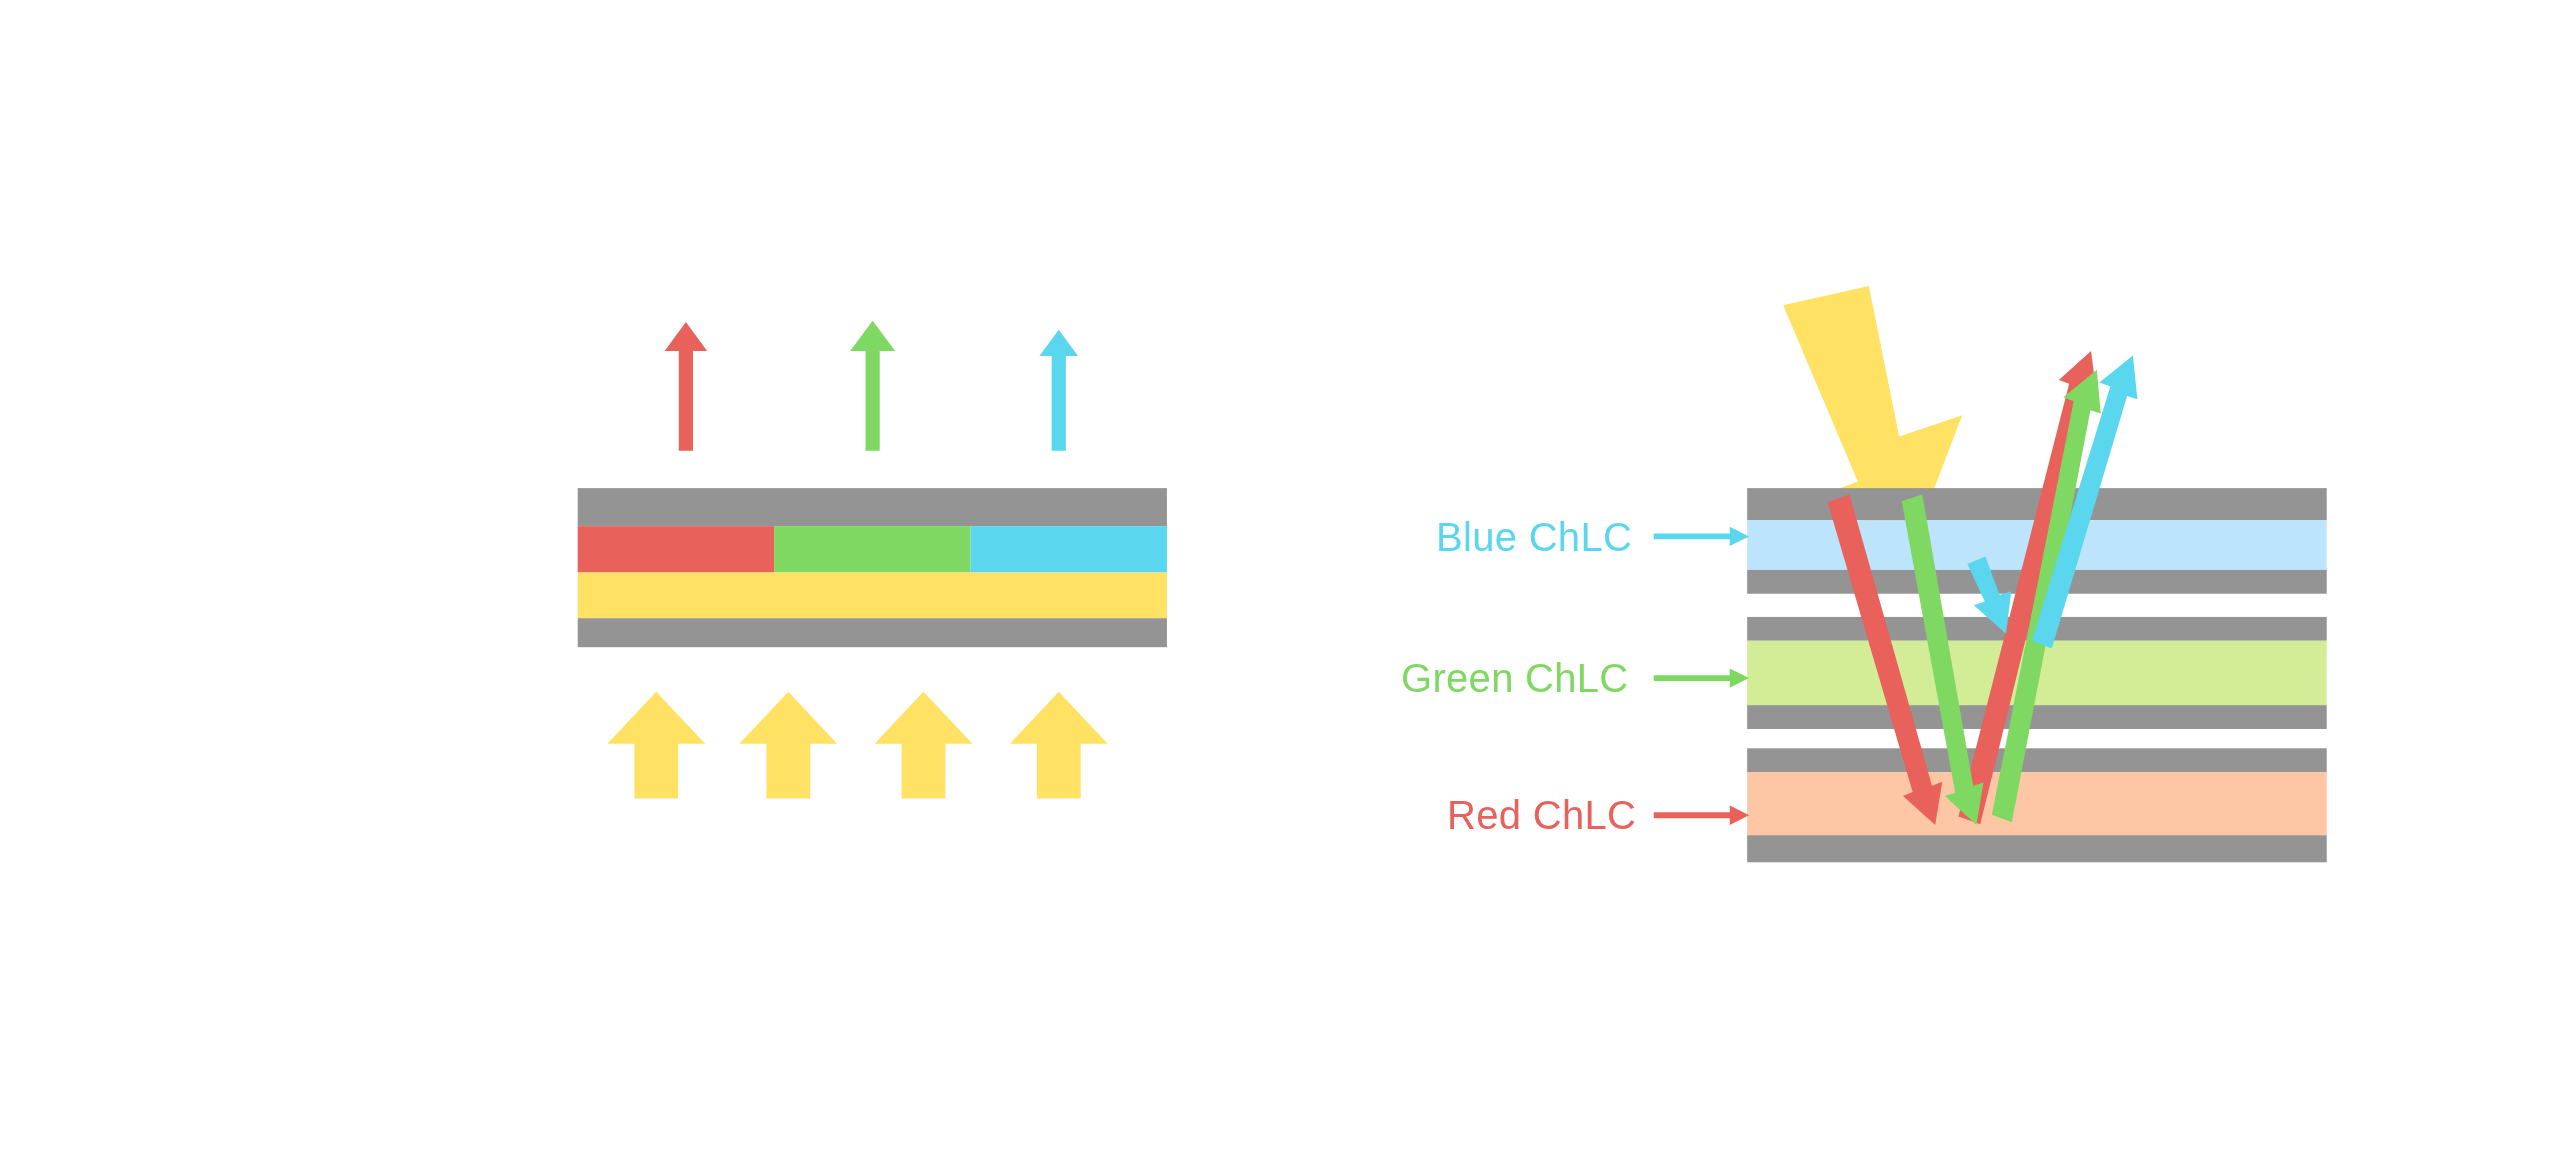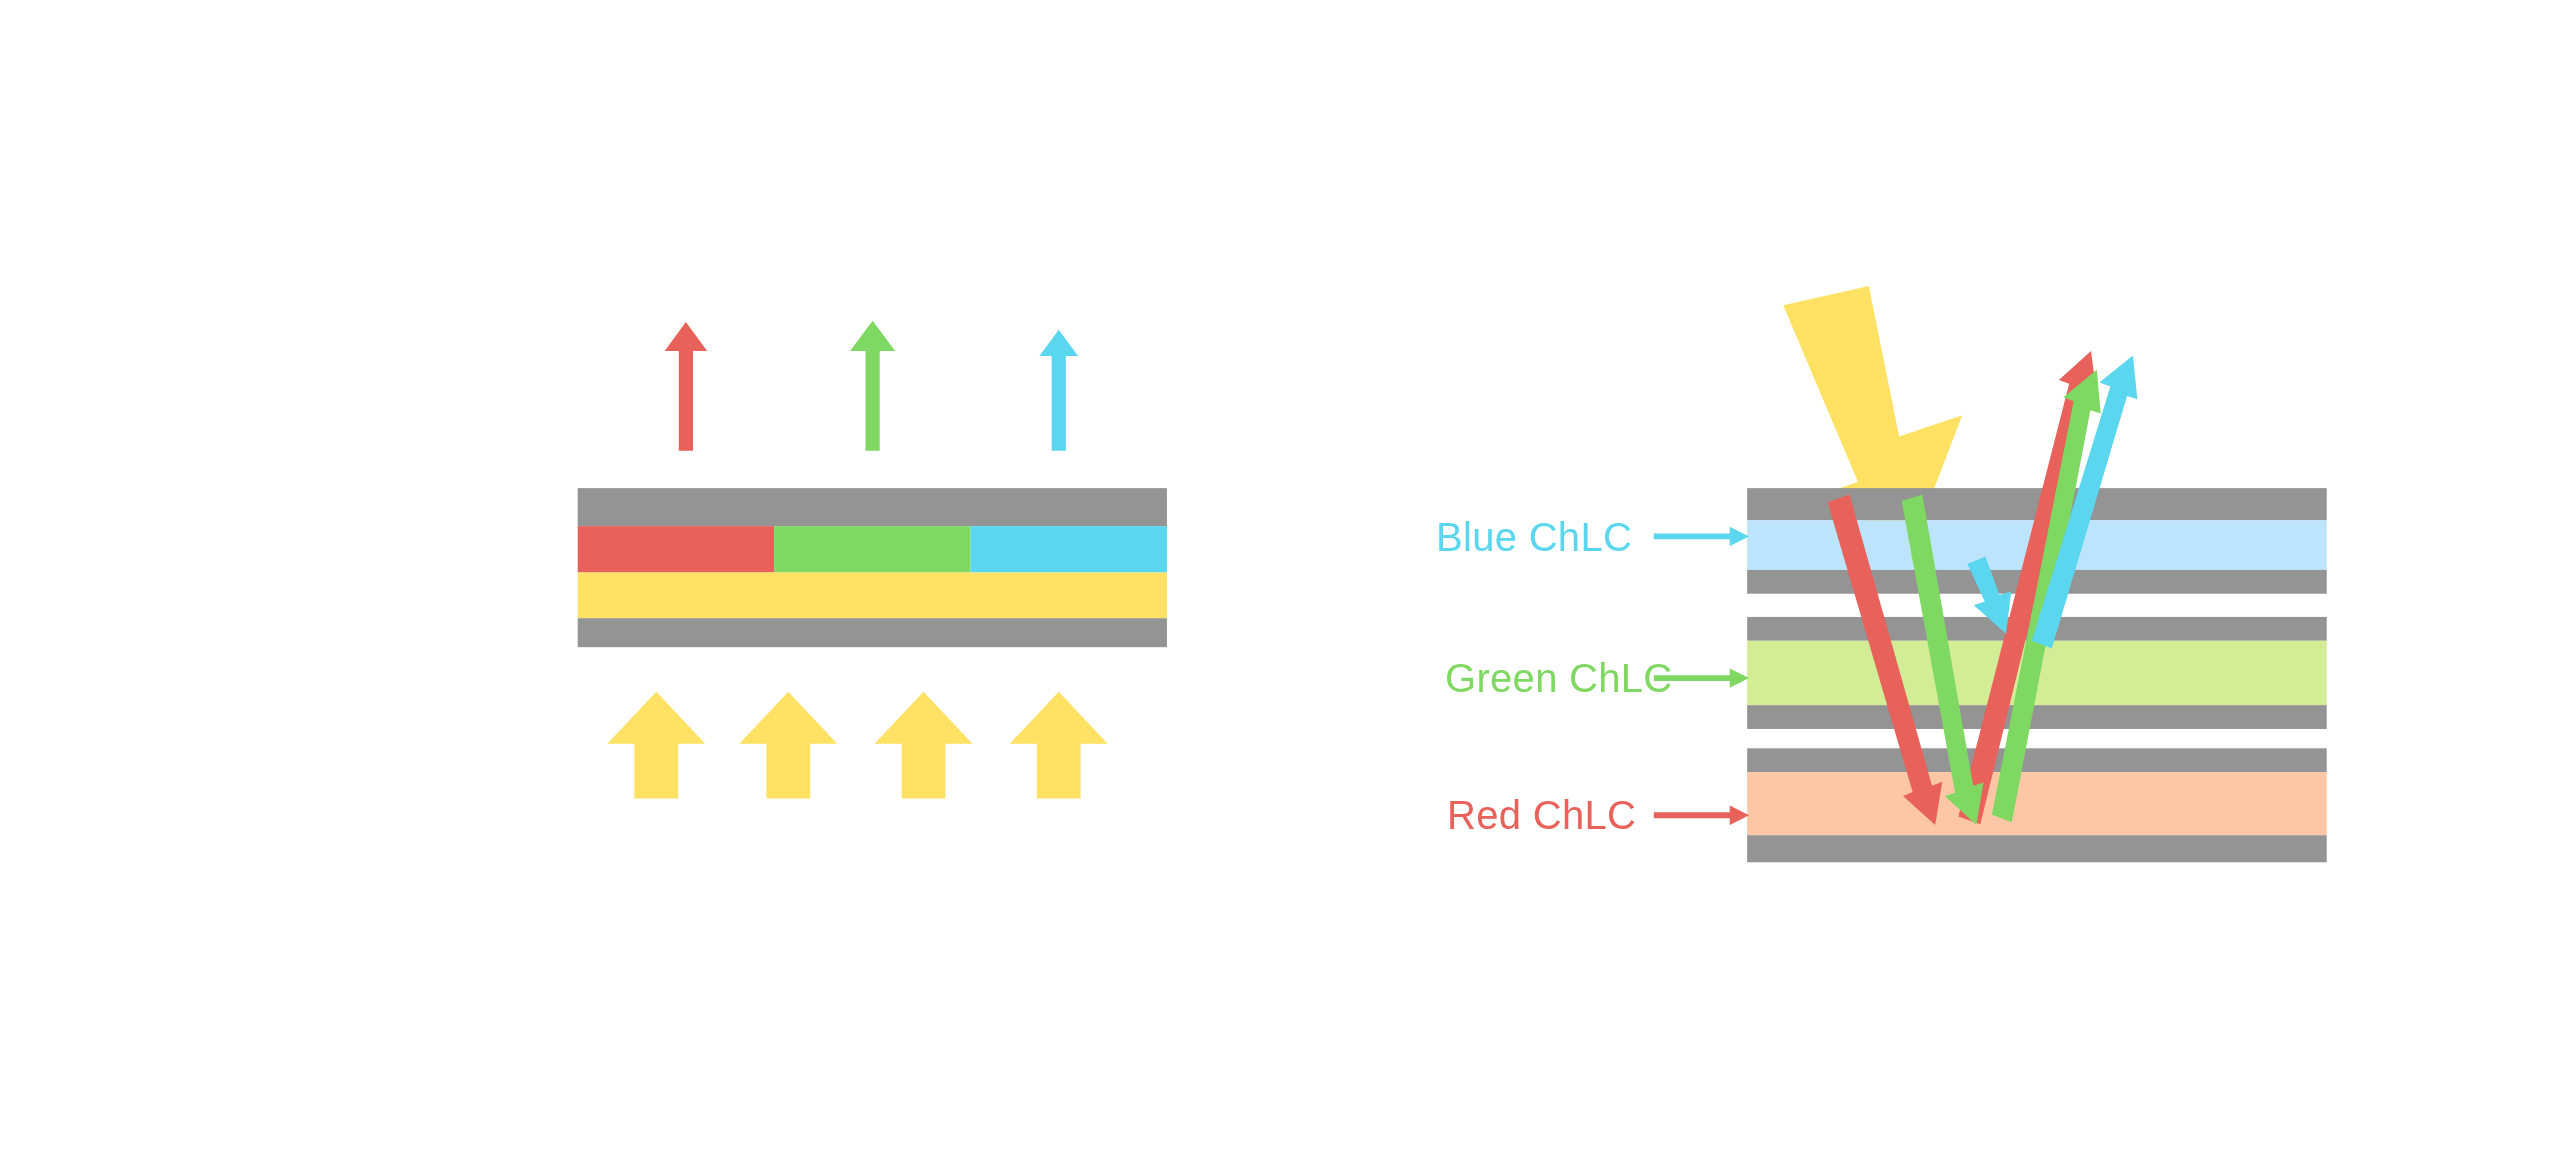--- a/index.html
+++ b/index.html
@@ -3,21 +3,21 @@
 <meta charset="utf-8">
 <title>ChLC Display Diagram</title>
 <style>
   html,body{margin:0;padding:0;background:#ffffff;}
   body{width:2576px;height:1154px;position:relative;overflow:hidden;
        font-family:"Liberation Sans","DejaVu Sans",sans-serif;}
   .stage{position:absolute;left:0;top:0;width:2576px;height:1127px;}
   svg.canvas{position:absolute;left:0;top:0;width:2576px;height:1154px;display:block;}
   .lbl{position:absolute;white-space:nowrap;font-weight:400;letter-spacing:0.3px;}
   .lbl-blue{color:#5ad6ee;}
-  .lbl-green{color:#7ed861;margin-left:44px;}
+  .lbl-green{color:#7ed861;}
   .lbl-red{color:#e8615a;text-align:right;}
 </style>
 </head>
 <body>
 
 <div class="stage">
 
   <svg class="canvas" viewBox="0 0 4000 1792">
 
     <g>

